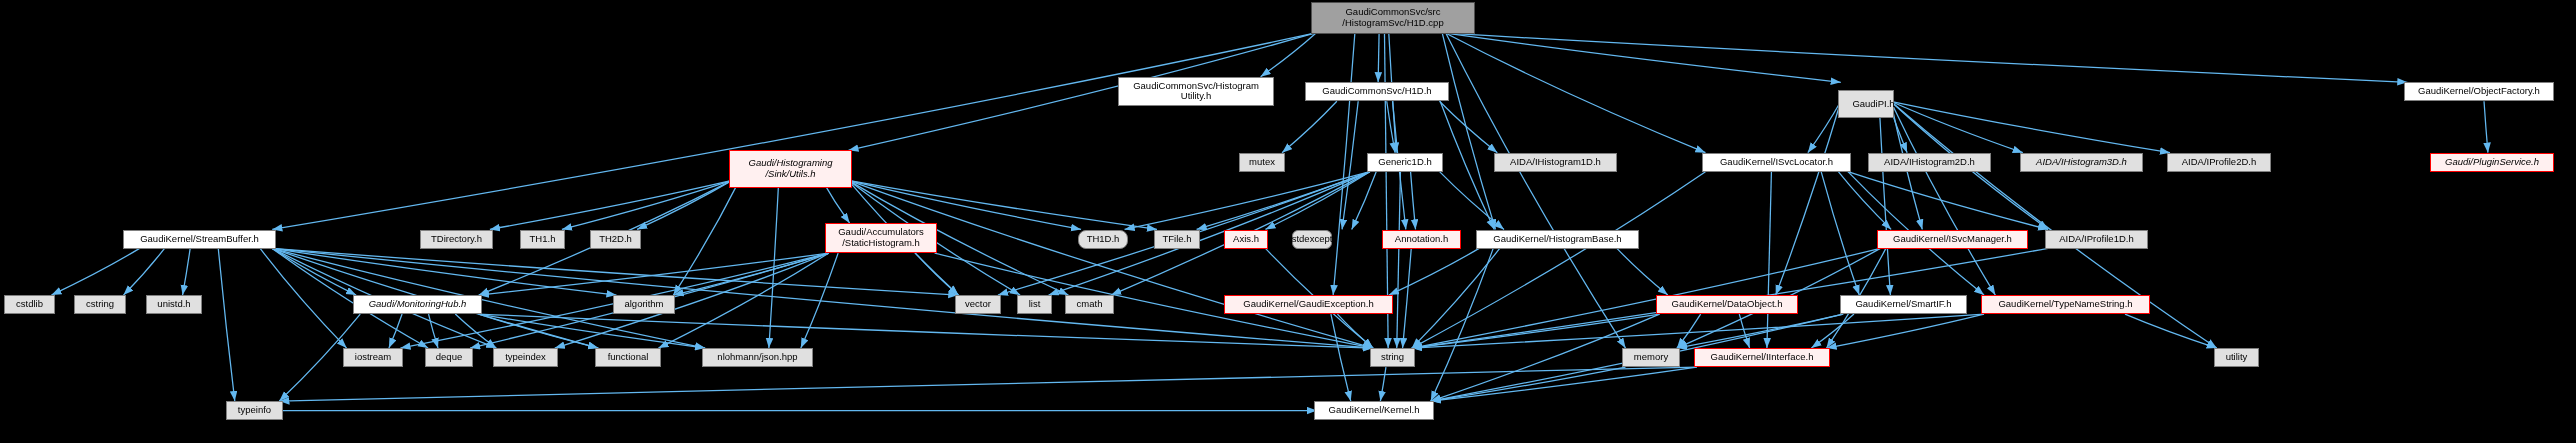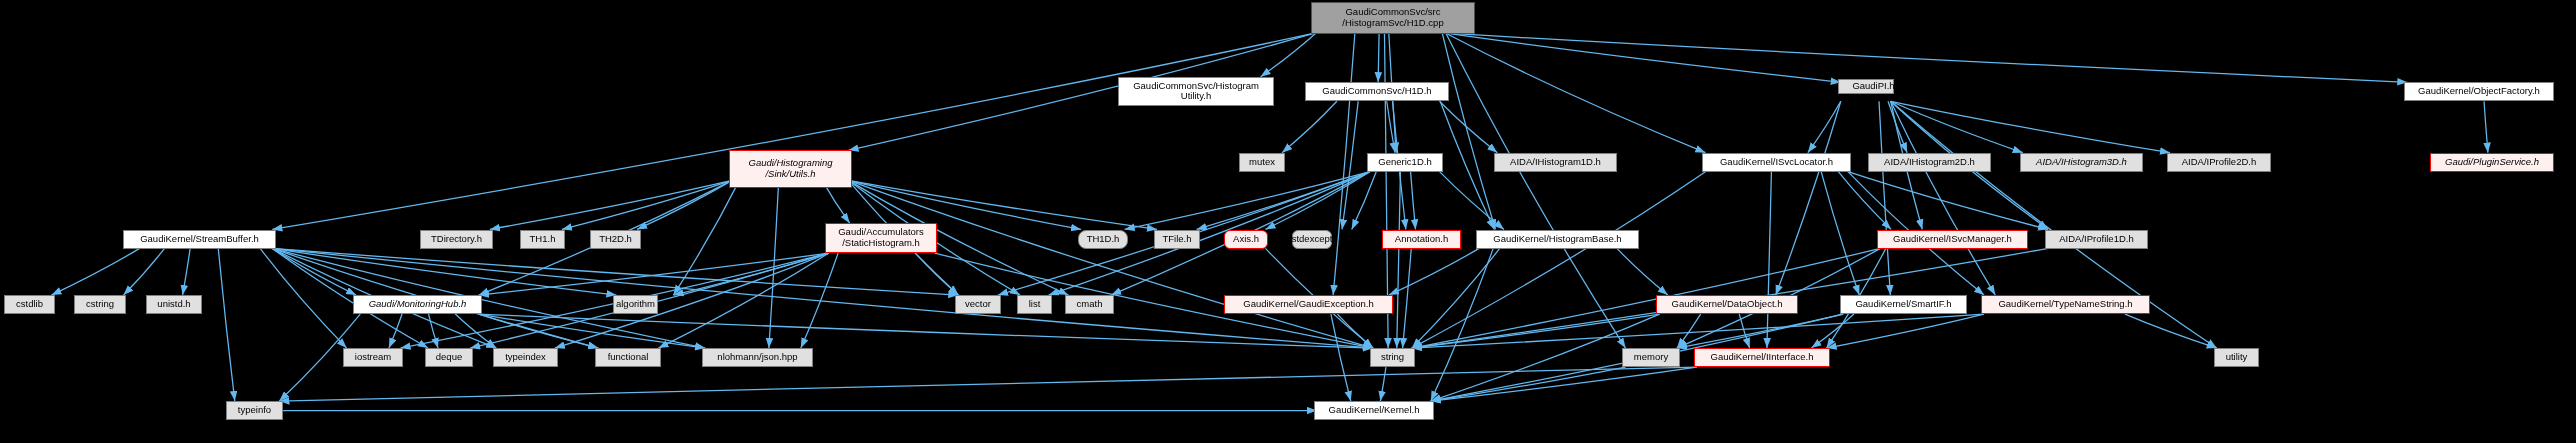--- a/index.html
+++ b/index.html
@@ -152,51 +152,51 @@
         <path d="M2588,314 Q2234.24,377 1784,440" marker-end="url(#ah)" stroke="#63b8f0"></path>
         <path d="M1751.275,464 Q1748.173,485.5 1744.225,507" marker-end="url(#ah)" stroke="#63b8f0"></path>
         <path d="M353,519 Q929.84,519 1664,519" marker-end="url(#ah)" stroke="#63b8f0"></path>
       </g>
   </svg>
 <div class="node title" style="left: 1311px; top: 1.6px; width: 164px; height: 32px; font-size: 9.5px;">GaudiCommonSvc/src
 /HistogramSvc/H1D.cpp</div>
     <div class="node white" style="left: 1118px; top: 77px; width: 156px; height: 28.5px; font-size: 9.5px;">GaudiCommonSvc/Histogram
 Utility.h</div>
     <div class="node white" style="left: 1305px; top: 82px; width: 144px; height: 19px; font-size: 9.5px;">GaudiCommonSvc/H1D.h</div>
-    <div class="node grey" style="left: 1838px; top: 79px; width: 56px; height: 15px; font-size: 9.5px; padding-left: 15px;">GaudiPI.h</div>
+    <div class="node grey" style="left: 1838px; top: 90px; width: 56px; height: 28px; font-size: 9.5px; padding-left: 15px;">GaudiPI.h</div>
     <div class="node white" style="left: 2404px; top: 82px; width: 150px; height: 19px; font-size: 9.5px;">GaudiKernel/ObjectFactory.h</div>
     <div class="node grey" style="left: 1239px; top: 153px; width: 46px; height: 19px; font-size: 9.5px;">mutex</div>
     <div class="node white" style="left: 1367px; top: 153px; width: 76px; height: 19px; font-size: 9.5px;">Generic1D.h</div>
     <div class="node grey" style="left: 1494px; top: 153px; width: 123px; height: 19px; font-size: 9.5px;">AIDA/IHistogram1D.h</div>
     <div class="node white" style="left: 1702px; top: 153px; width: 149px; height: 19px; font-size: 9.5px;">GaudiKernel/ISvcLocator.h</div>
     <div class="node grey" style="left: 1868px; top: 153px; width: 123px; height: 19px; font-size: 9.5px;">AIDA/IHistogram2D.h</div>
     <div class="node grey" style="left: 2020px; top: 153px; width: 123px; height: 19px; font-size: 9.5px; font-style: italic;">AIDA/IHistogram3D.h</div>
     <div class="node grey" style="left: 2167px; top: 153px; width: 104px; height: 19px; font-size: 9.5px;">AIDA/IProfile2D.h</div>
     <div class="node pink" style="left: 2430px; top: 153px; width: 124px; height: 19px; font-size: 9.5px; font-style: italic;">Gaudi/PluginService.h</div>
     <div class="node pink" style="left: 729px; top: 150px; width: 123px; height: 38px; font-size: 9.5px; font-style: italic;">Gaudi/Histograming
 /Sink/Utils.h</div>
     <div class="node white" style="left: 123px; top: 230px; width: 153px; height: 19px; font-size: 9.5px;">GaudiKernel/StreamBuffer.h</div>
     <div class="node grey" style="left: 420px; top: 230px; width: 73px; height: 19px; font-size: 9.5px;">TDirectory.h</div>
     <div class="node grey" style="left: 520px; top: 230px; width: 45px; height: 19px; font-size: 9.5px;">TH1.h</div>
     <div class="node grey" style="left: 590px; top: 230px; width: 51px; height: 19px; font-size: 9.5px;">TH2D.h</div>
     <div class="node pink" style="left: 825px; top: 223px; width: 112px; height: 30px; font-size: 9.5px;">Gaudi/Accumulators
 /StaticHistogram.h</div>
     <div class="node grey" style="left: 1078px; top: 230px; width: 50px; height: 19px; font-size: 9.5px; border-radius: 8px;">TH1D.h</div>
     <div class="node grey" style="left: 1154px; top: 230px; width: 46px; height: 19px; font-size: 9.5px;">TFile.h</div>
-    <div class="node pink" style="left: 1224px; top: 230px; width: 44px; height: 19px; font-size: 9.5px; border-radius: 6px;">Axis.h</div>
+    <div class="node pink" style="left: 1224px; top: 230px; width: 44px; height: 19px; font-size: 9.5px;">Axis.h</div>
     <div class="node grey" style="left: 1292px; top: 230px; width: 40px; height: 19px; font-size: 9.5px; border-radius: 6px;">stdexcept</div>
     <div class="node pink" style="left: 1382px; top: 230px; width: 79px; height: 19px; font-size: 9.5px;">Annotation.h</div>
     <div class="node white" style="left: 1476px; top: 230px; width: 163px; height: 19px; font-size: 9.5px;">GaudiKernel/HistogramBase.h</div>
     <div class="node pink" style="left: 1877px; top: 230px; width: 151px; height: 19px; font-size: 9.5px;">GaudiKernel/ISvcManager.h</div>
     <div class="node grey" style="left: 2045px; top: 230px; width: 103px; height: 19px; font-size: 9.5px;">AIDA/IProfile1D.h</div>
     <div class="node grey" style="left: 4px; top: 295px; width: 51px; height: 19px; font-size: 9.5px;">cstdlib</div>
     <div class="node grey" style="left: 74px; top: 295px; width: 52px; height: 19px; font-size: 9.5px;">cstring</div>
     <div class="node grey" style="left: 146px; top: 295px; width: 56px; height: 19px; font-size: 9.5px;">unistd.h</div>
     <div class="node white" style="left: 353px; top: 295px; width: 129px; height: 19px; font-size: 9.5px; font-style: italic;">Gaudi/MonitoringHub.h</div>
-    <div class="node grey" style="left: 613px; top: 295px; width: 45px; height: 19px; font-size: 9.5px;">algorithm</div>
+    <div class="node grey" style="left: 613px; top: 295px; width: 62px; height: 19px; font-size: 9.5px;">algorithm</div>
     <div class="node grey" style="left: 955px; top: 295px; width: 46px; height: 19px; font-size: 9.5px;">vector</div>
     <div class="node grey" style="left: 1017px; top: 295px; width: 35px; height: 19px; font-size: 9.5px;">list</div>
     <div class="node grey" style="left: 1065px; top: 295px; width: 49px; height: 19px; font-size: 9.5px;">cmath</div>
     <div class="node pink" style="left: 1224px; top: 295px; width: 169px; height: 19px; font-size: 9.5px;">GaudiKernel/GaudiException.h</div>
     <div class="node pink" style="left: 1656px; top: 295px; width: 142px; height: 19px; font-size: 9.5px;">GaudiKernel/DataObject.h</div>
     <div class="node white" style="left: 1840px; top: 295px; width: 127px; height: 19px; font-size: 9.5px;">GaudiKernel/SmartIF.h</div>
     <div class="node pink" style="left: 1981px; top: 295px; width: 169px; height: 19px; font-size: 9.5px;">GaudiKernel/TypeNameString.h</div>
     <div class="node grey" style="left: 2214px; top: 348px; width: 45px; height: 19px; font-size: 9.5px;">utility</div>
     <div class="node grey" style="left: 343px; top: 348px; width: 60px; height: 19px; font-size: 9.5px;">iostream</div>
     <div class="node grey" style="left: 425px; top: 348px; width: 48px; height: 19px; font-size: 9.5px;">deque</div>

